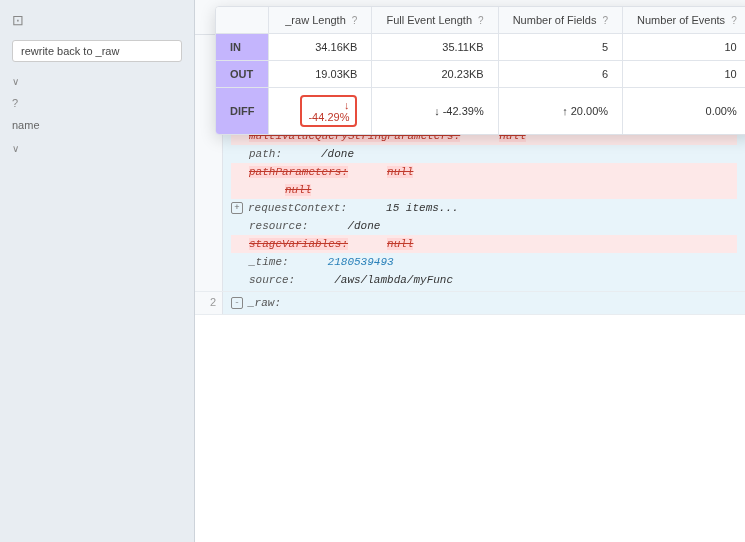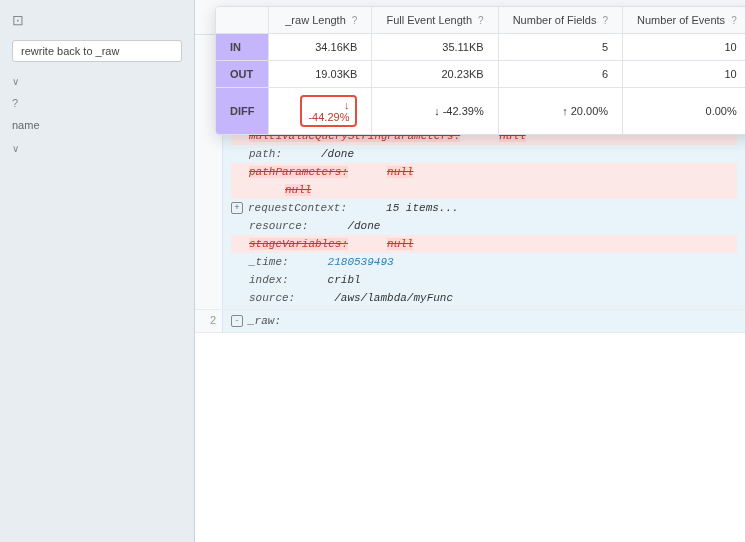--- a/index.html
+++ b/index.html
@@ -400,25 +400,20 @@
             <span class="field-value field-deleted">null</span>
           </div>
 
           <div class="field-line">
             <span style="width:15px;display:inline-block"></span>
             <span class="field-key">_time:</span>
             <span class="field-value field-number">2180539493</span>
           </div>
 
 
-          <div class="field-line">
-            <span style="width:15px;display:inline-block"></span>
-            <span class="field-key">index:</span>
-            <span class="field-value">cribl</span>
-          </div>
 
           <div class="field-line">
             <span style="width:15px;display:inline-block"></span>
             <span class="field-key">source:</span>
             <span class="field-value">/aws/lambda/myFunc</span>
           </div>
 
 
         </div>
       </div>

